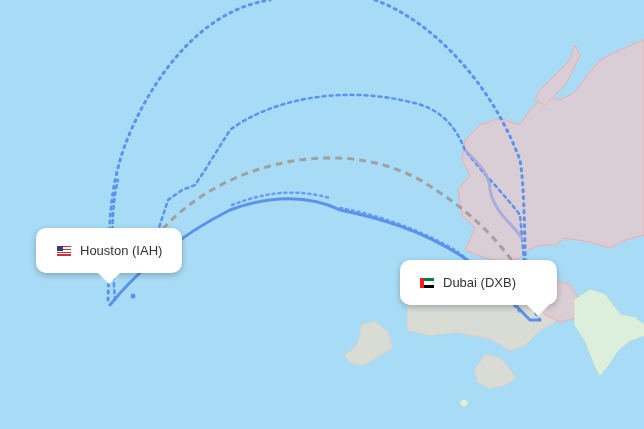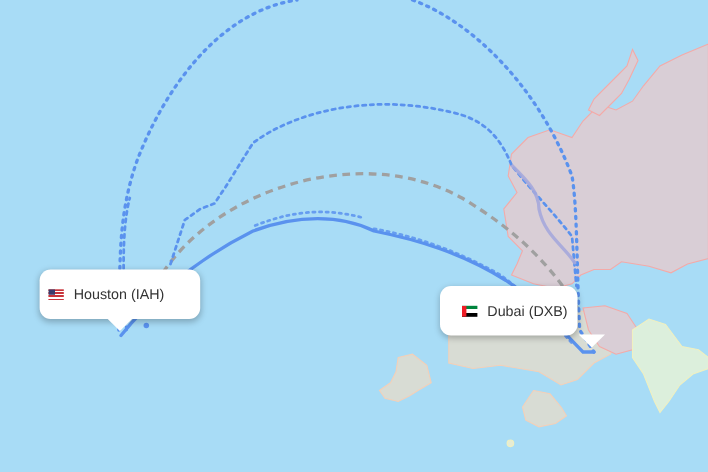--- a/index.html
+++ b/index.html
@@ -2,23 +2,23 @@
 <html><head>
 <meta charset="utf-8">
 <style>
   html, body { margin:0; padding:0; }
   body { width:644px; height:429px; overflow:hidden; background:#a8dcf6; font-family:"Liberation Sans", sans-serif; }
   #map { position:relative; width:644px; height:429px; overflow:hidden; background:#a8dcf6; }
   #map svg { position:absolute; left:0; top:0; }
   .tip { position:absolute; background:#fff; border-radius:10px; box-shadow:0 2px 6px rgba(0,0,0,0.25); display:flex; align-items:center; font-size:13px; color:#333; }
   .tip .flag { width:14px; height:10px; margin-right:9px; display:inline-block; position:relative; overflow:hidden; }
   .tip .arrow { position:absolute; width:0; height:0; border-left:12px solid transparent; border-right:12px solid transparent; border-top:12px solid #fff; }
-  #tip-origin { left:36px; top:245px; width:146px; height:45px; padding-left:8px; box-sizing:border-box; }
+  #tip-origin { left:36px; top:228px; width:146px; height:45px; padding-left:21px; box-sizing:border-box; }
   #tip-origin .arrow { left:61px; bottom:-11px; }
-  #tip-dest { left:400px; top:260px; width:125px; height:45px; padding-left:20px; box-sizing:border-box; }
+  #tip-dest { left:400px; top:260px; width:157px; height:45px; padding-left:20px; box-sizing:border-box; }
   #tip-dest .arrow { left:126px; bottom:-11px; }
   .us-flag { background:repeating-linear-gradient(to bottom,#c8343b 0 1.4px,#fff 1.4px 2.8px); }
   .us-flag::before { content:""; position:absolute; left:0; top:0; width:6px; height:5.5px; background:#3b3b6d; }
   .ae-flag { background:linear-gradient(to bottom,#00843d 0 33%,#fff 33% 66%,#000 66% 100%); }
   .ae-flag::before { content:""; position:absolute; left:0; top:0; width:4px; height:10px; background:#ef1c25; }
 </style>
 </head>
 <body>
 
 <div id="map">

